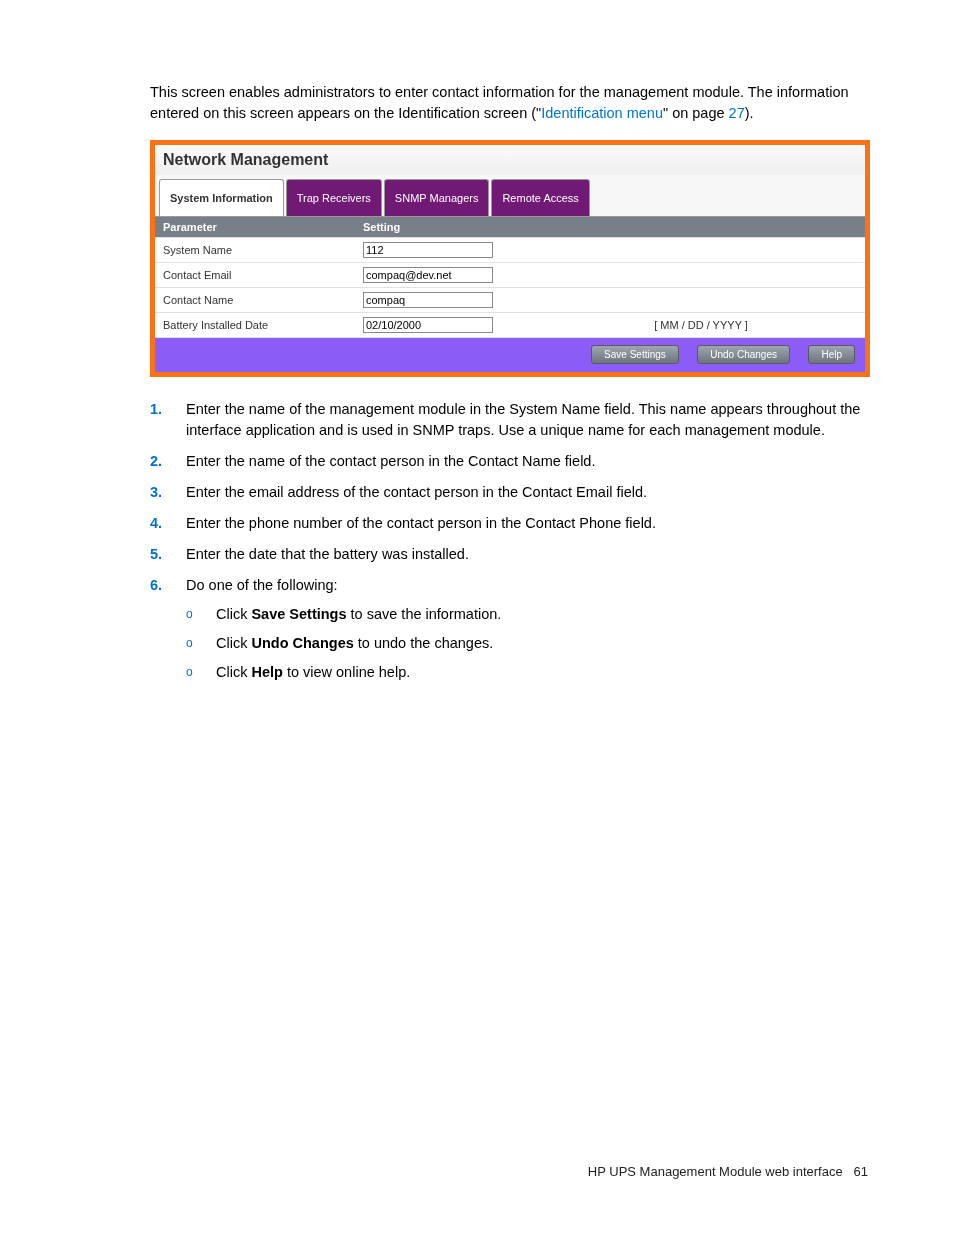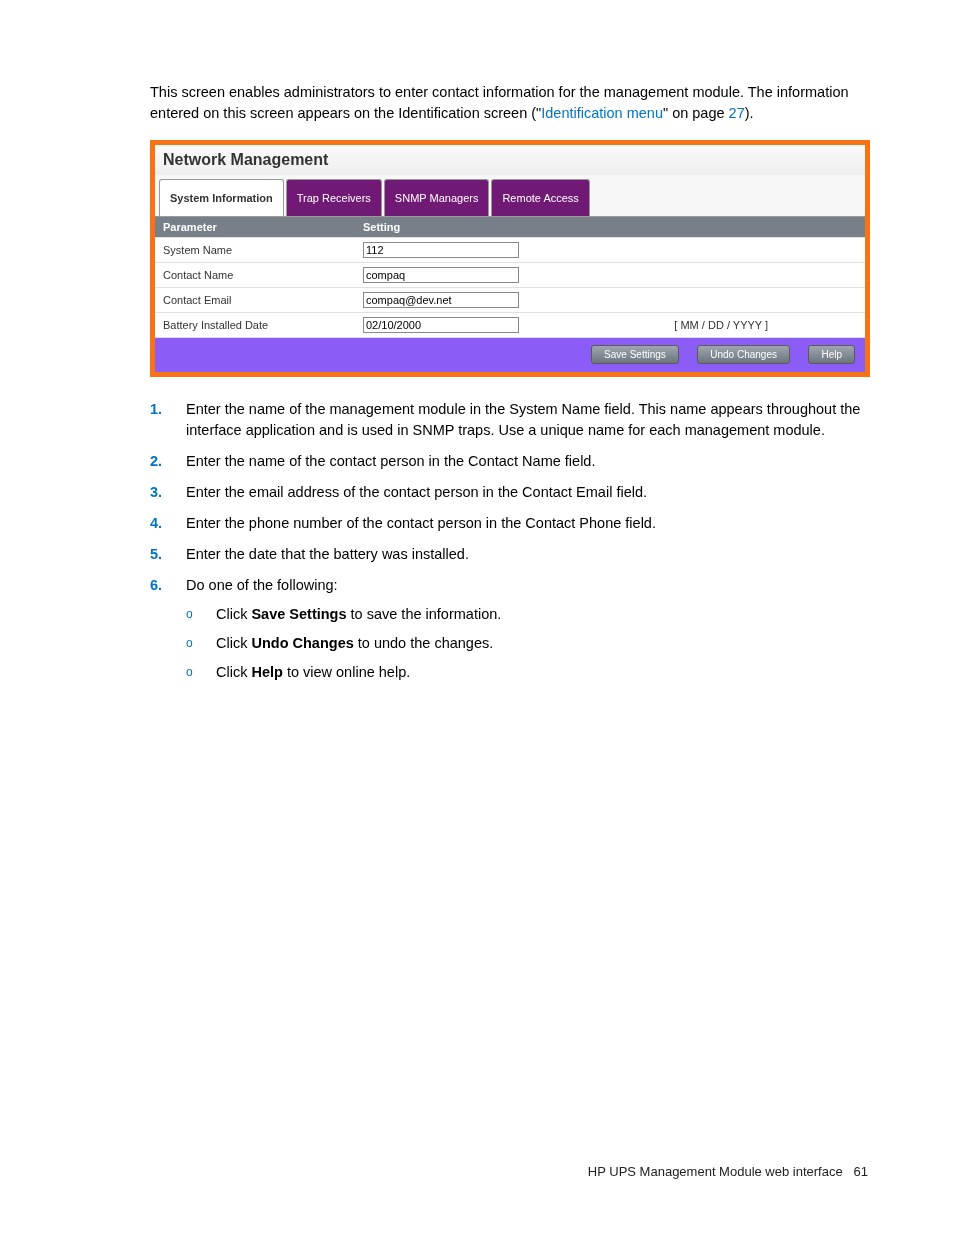--- a/index.html
+++ b/index.html
@@ -76,21 +76,21 @@
   }
   .table td {
     font-size: 11px;
     padding: 4px 8px;
     color: #333;
     border-top: 1px solid #e0e0e0;
     vertical-align: middle;
   }
   .table td.paramcell { width: 200px; }
   .table input[type="text"] {
-    width: 156px;
+    width: 130px;
     font-size: 11px;
     padding: 1px 2px;
     border: 1px solid #888;
   }
   .hint { color: #555; font-size: 11px; padding-left: 10px; }
   .action-bar {
     text-align: right;
     padding: 6px 10px 8px;
     background: #8b5cf6;
     border-top: 1px solid #ddd;
@@ -174,27 +174,27 @@
           <tr>
         <th>Parameter</th>
         <th colspan="2">Setting</th>
       </tr>
       <tr>
         <td class="paramcell">System Name</td>
         <td><input type="text" value="112" style=""></td>
         <td class="hint"></td>
       </tr>
       <tr>
+        <td class="paramcell">Contact Email</td>
+        <td><input type="text" value="compaq@dev.net" style=""></td>
+        <td class="hint"></td>
+      </tr>
+      <tr>
         <td class="paramcell">Contact Name</td>
         <td><input type="text" value="compaq" style=""></td>
-        <td class="hint"></td>
-      </tr>
-      <tr>
-        <td class="paramcell">Contact Email</td>
-        <td><input type="text" value="compaq@dev.net" style=""></td>
         <td class="hint"></td>
       </tr>
       <tr>
         <td class="paramcell">Battery Installed Date</td>
         <td><input type="text" value="02/10/2000" style=""></td>
         <td class="hint">[ MM / DD / YYYY ]</td>
       </tr>
     </tbody>
       </table>
     <div class="action-bar">

